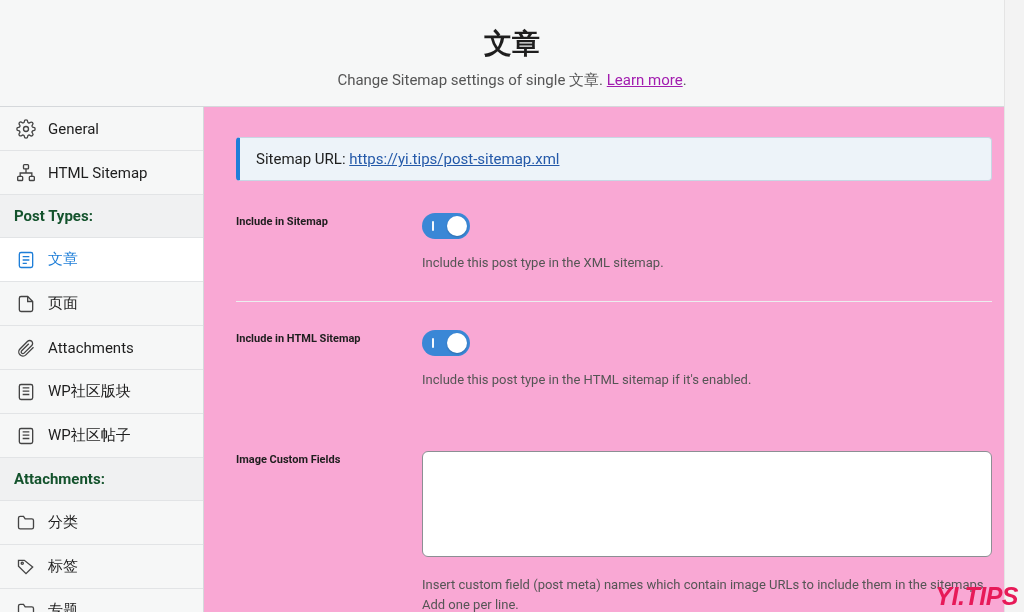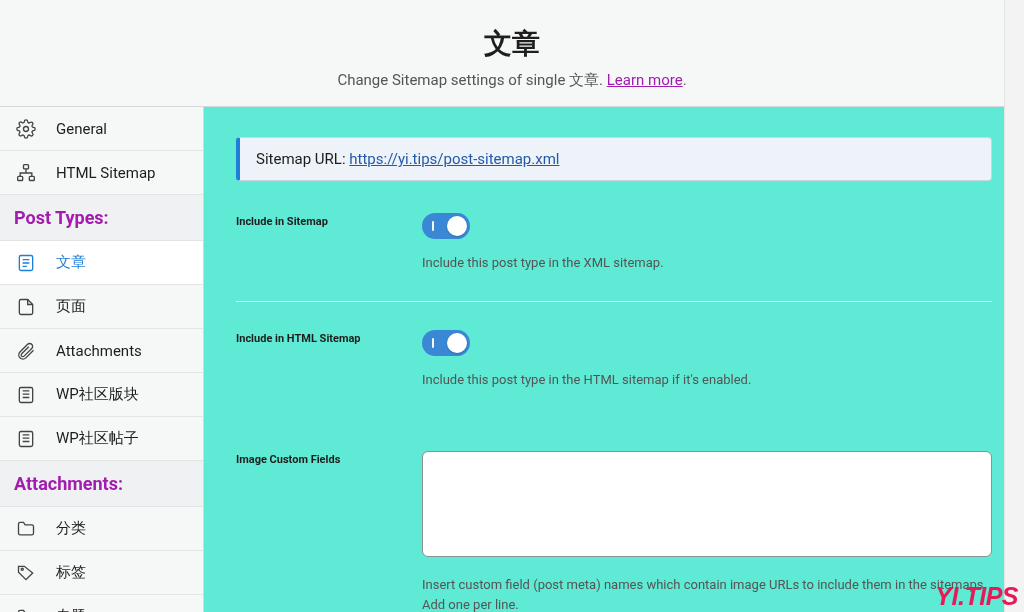--- a/index.html
+++ b/index.html
@@ -51,52 +51,52 @@
   .sidebar {
     width: 204px;
     flex: 0 0 204px;
     background: #f6f7f7;
     border-right: 1px solid #d5d8db;
     overflow-y: auto;
   }
   .sidebar .item {
     display: flex;
     align-items: center;
-    gap: 20px;
+    gap: 12px;
     height: 44px;
     padding: 0 16px;
     border-bottom: 1px solid #e2e4e6;
     color: #1e1e1e;
     cursor: pointer;
     font-size: 15px;
   }
   .sidebar .item.active {
     background: #ffffff;
     color: #1e7ed8;
   }
   .sidebar .item.active .icon svg { stroke: #1e7ed8; fill:none; }
   .sidebar .section-title {
     padding: 12px 14px;
-    font-size: 18px;
+    font-size: 15px;
     font-weight: 700;
-    color: #a21caf;
+    color: #14532d;
     border-bottom: 1px solid #e2e4e6;
     background: #f0f1f2;
   }
   .sidebar .icon {
     width: 20px; height: 20px;
     display: inline-flex; align-items: center; justify-content: center;
     flex-shrink: 0;
   }
   .sidebar .icon svg { width: 20px; height: 20px; stroke: #444; fill: none; stroke-width: 1.6; }
 
   
   .content {
     flex: 1;
-    background: #5eead4;
+    background: #f9a8d4;
     padding: 30px 32px 12px 32px;
     overflow-y: auto;
     position: relative;
   }
 
   .info-bar {
     border: 1px solid #c7d7e4;
     border-left: 4px solid #1e7ed8;
     background: #edf3f9;
     padding: 12px 16px;

